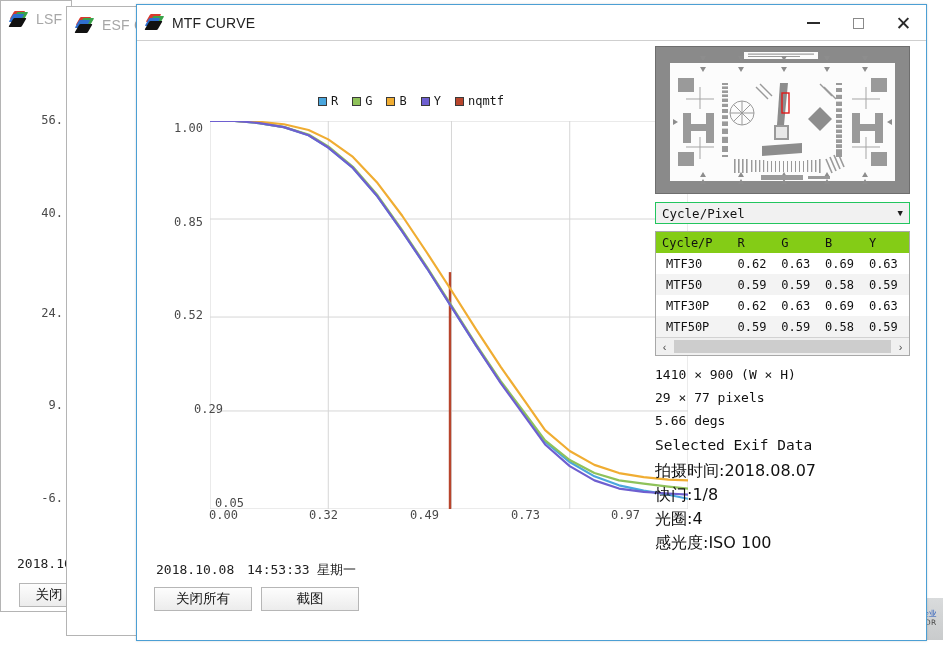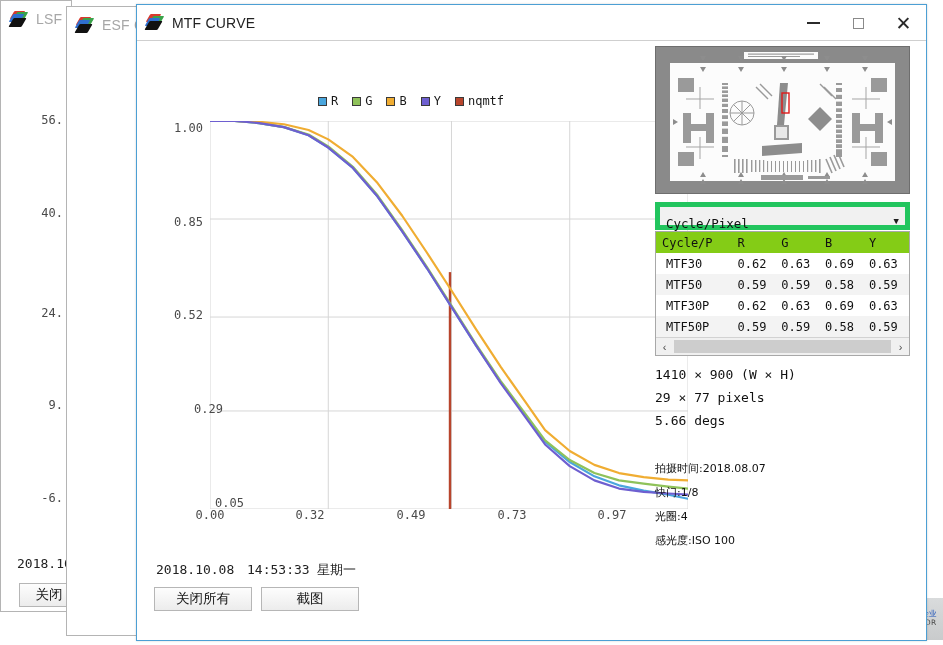--- a/index.html
+++ b/index.html
@@ -61,39 +61,39 @@
   }
   .legend .li { display: flex; align-items: center; gap: 4px; }
   .legend .sw { width: 9px; height: 9px; border: 1px solid #3a3a3a; box-sizing: border-box; display:block; }
 
   .axis-label {
     position: absolute;
     font-family: "DejaVu Sans Mono", monospace;
     font-size: 12px; color: #4a4a4a; white-space: nowrap;
   }
   .ylab { text-align: right; }
-  .xlab { text-align: center; }
+  .xlab { text-align: right; }
 
   
   .thumb {
     position: absolute;
     background: #8a8a8a;
     border: 1px solid #6e6e6e;
     box-sizing: border-box;
     overflow: hidden;
   }
 
   .combo {
     position: absolute;
     background: #f1f1f1;
-    border: 5px solid #22c55e;
+    border: 1px solid #22c55e;
     box-sizing: border-box;
-    display: flex; align-items: flex-start;
+    display: flex; align-items: center;
     font-family: "DejaVu Sans Mono", monospace; font-size: 12.5px; color: #111;
-    padding: 9px 6px;
+    padding: 4px 6px;
   }
   .combo .caret { margin-left: auto; font-size: 9px; color: #1d1d1d; }
 
   .tablebox {
     position: absolute;
     border: 1px solid #a8a8a8;
     background: #ffffff;
     box-sizing: border-box;
     overflow: hidden;
   }
@@ -110,21 +110,21 @@
   }
   .hscroll .arrow { width: 17px; height: 17px; display:flex; align-items:center; justify-content:center;
     font-size: 11px; color: #4a4a4a; background:#f0f0f0; }
   .hscroll .thumbbar { flex: 1; height: 13px; margin: 0 1px; background: #cdcdcd; }
 
   .infoline {
     position: absolute;
     font-family: "DejaVu Sans Mono", monospace;
     font-size: 13px; color: #111; white-space: nowrap;
   }
-  .infoline.cjk { font-family: "DejaVu Sans", "Liberation Sans", sans-serif; font-size: 11px; }
+  .infoline.cjk { font-family: "DejaVu Sans", "Liberation Sans", sans-serif; font-size: 16px; }
 
   
   .statusline {
     position: absolute;
     font-family: "DejaVu Sans Mono", monospace; font-size: 13px; color: #222;
     white-space: nowrap;
   }
   .btn {
     position: absolute;
     background: linear-gradient(#fdfdfd, #ececec);
@@ -498,20 +498,21 @@
       <div class="hscroll">
         <span class="arrow">‹</span>
         <span class="thumbbar"></span>
         <span class="arrow">›</span>
       </div>
     </div>
 
     <div class="infoline" style="left:518px; top:362px;">1410 × 900 (W × H)</div>
     <div class="infoline" style="left:518px; top:385px;">29 × 77 pixels</div>
     <div class="infoline" style="left:518px; top:408px;">5.66 degs</div>
+    <div class="infoline" style="left:518px; top:432px; font-size:14.5px;">Selected Exif Data</div>
     <div class="infoline cjk" style="left:518px; top:456px;">拍摄时间:2018.08.07</div>
     <div class="infoline cjk" style="left:518px; top:480px;">快门:1/8</div>
     <div class="infoline cjk" style="left:518px; top:504px;">光圈:4</div>
     <div class="infoline cjk" style="left:518px; top:528px;">感光度:ISO 100</div>
 
     <div class="statusline" style="left:19px; top:557px;">2018.10.08</div>
     <div class="statusline" style="left:110px; top:557px;">14:53:33</div>
     <div class="statusline" style="left:180px; top:556px; font-family:Liberation Sans, sans-serif;">星期一</div>
 
     <div class="btn" style="left:17px; top:582px; width:98px; height:24px;">关闭所有</div>

